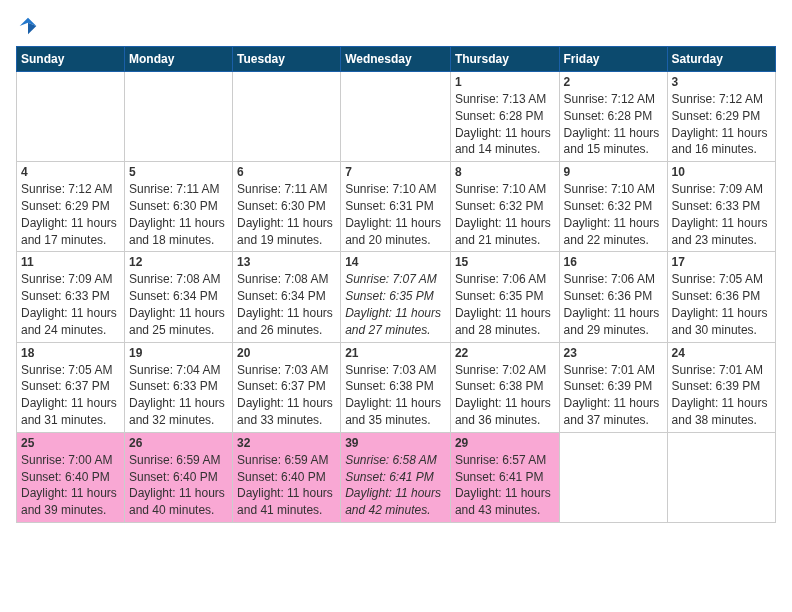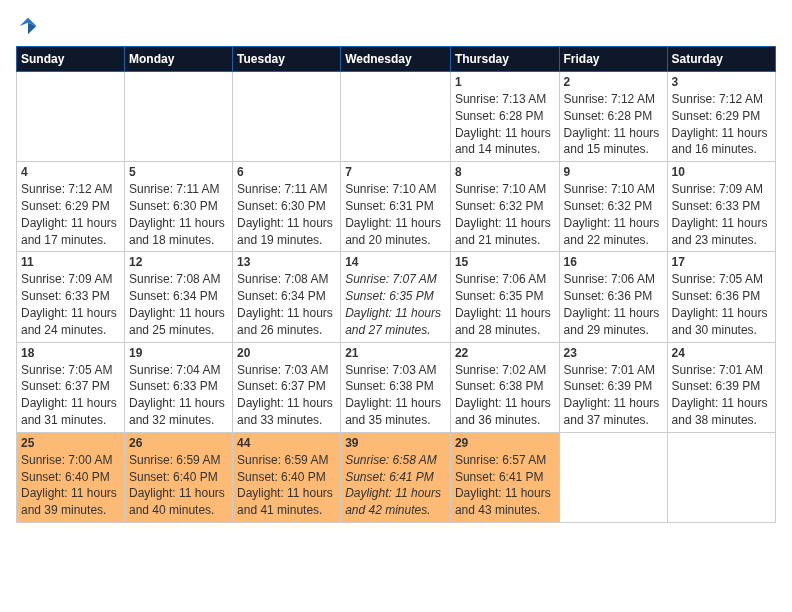--- a/index.html
+++ b/index.html
@@ -48,21 +48,21 @@
     .location {
       font-size: 14px;
       color: #555;
     }
     .calendar {
       width: 100%;
       border-collapse: collapse;
       border: 1px solid #ccc;
     }
     .calendar th {
-      background: #0f172a;
+      background: #0c4a6e;
       color: #fff;
       font-size: 12px;
       font-weight: bold;
       padding: 5px 4px;
       text-align: left;
       border: 1px solid #1a5fa8;
     }
     .calendar td {
       border: 1px solid #ccc;
       vertical-align: top;
@@ -81,21 +81,21 @@
       font-weight: bold;
       color: #333;
       margin-bottom: 2px;
     }
     .day-info {
       font-size: 12px;
       color: #333;
       line-height: 1.4;
     }
     tr:last-child td {
-      background: #fdba74;
+      background: #f9a8d4;
     }
   </style>
 </head>
 <body>
 
 <div class="page">
   <div class="header">
     <div class="logo">
       <div class="logo-text">
         <span style="font-size:18px;font-weight:bold;color:#333;line-height:1.1;"></span>
@@ -288,21 +288,21 @@
 Sunset: 6:40 PM
 Daylight: 11 hours and 39 minutes.</div>
           </td>
           <td>
             <div class="day-number">26</div>
             <div class="day-info" style="white-space: pre-line;">Sunrise: 6:59 AM
 Sunset: 6:40 PM
 Daylight: 11 hours and 40 minutes.</div>
           </td>
           <td>
-            <div class="day-number">44</div>
+            <div class="day-number">32</div>
             <div class="day-info" style="white-space: pre-line;">Sunrise: 6:59 AM
 Sunset: 6:40 PM
 Daylight: 11 hours and 41 minutes.</div>
           </td>
           <td>
             <div class="day-number">39</div>
             <div class="day-info" style="white-space: pre-line; font-style: italic;">Sunrise: 6:58 AM
 Sunset: 6:41 PM
 Daylight: 11 hours and 42 minutes.</div>
           </td>

